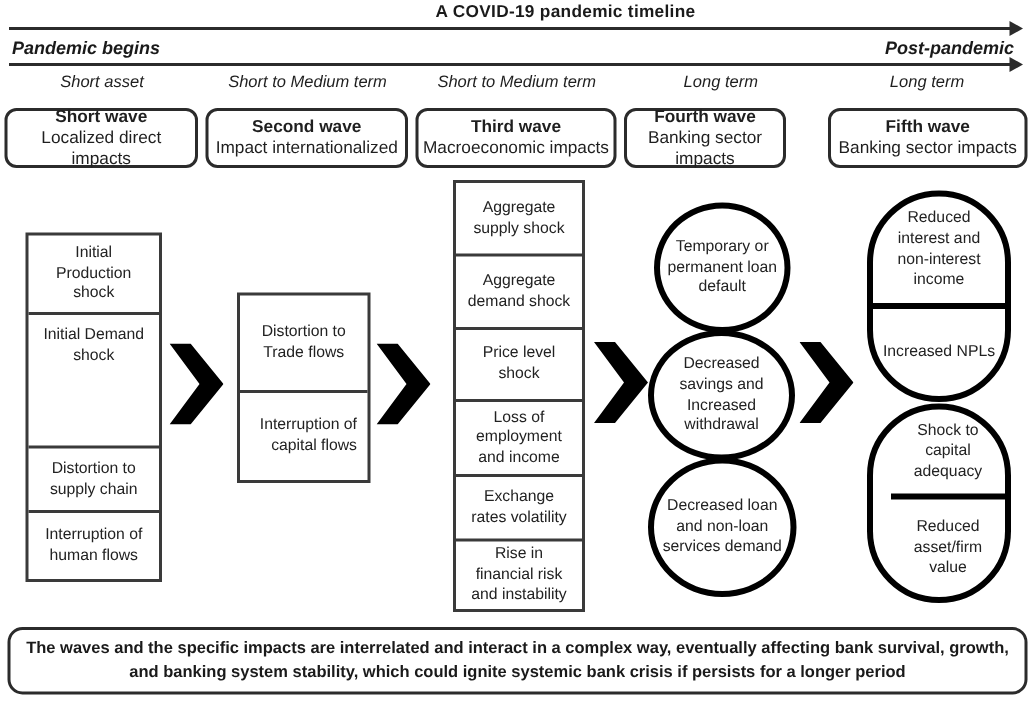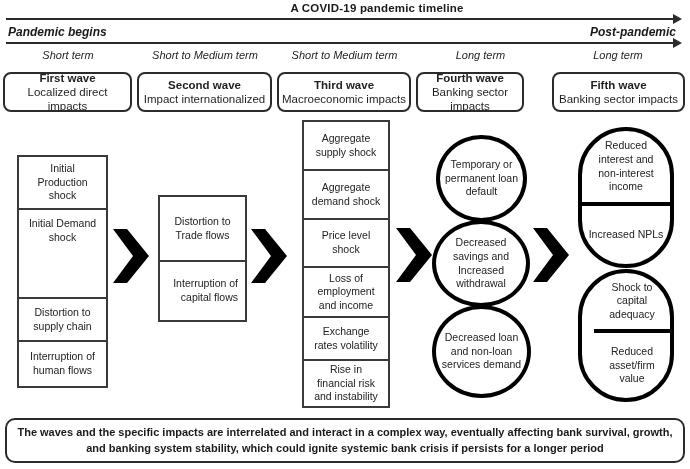--- a/index.html
+++ b/index.html
@@ -149,28 +149,28 @@
 
   <div class="tl-line tl-line1">
     <span class="tl-arrowhead"></span>
   </div>
   <div class="tl-label left">Pandemic begins</div>
   <div class="tl-label right">Post-pandemic</div>
   <div class="tl-line tl-line2">
     <span class="tl-arrowhead"></span>
   </div>
 
-  <div class="term term1">Short term</div>
+  <div class="term term1">Short asset</div>
   <div class="term term2">Short to Medium term</div>
   <div class="term term3">Short to Medium term</div>
   <div class="term term4">Long term</div>
   <div class="term term5">Long term</div>
 
   <div class="wave-box wave1">
-    <div class="wave-name">First wave</div>
+    <div class="wave-name">Short wave</div>
     <div class="wave-desc">Localized direct impacts</div>
   </div>
   <div class="wave-box wave2">
     <div class="wave-name">Second wave</div>
     <div class="wave-desc">Impact internationalized</div>
   </div>
   <div class="wave-box wave3">
     <div class="wave-name">Third wave</div>
     <div class="wave-desc">Macroeconomic impacts</div>
   </div>

